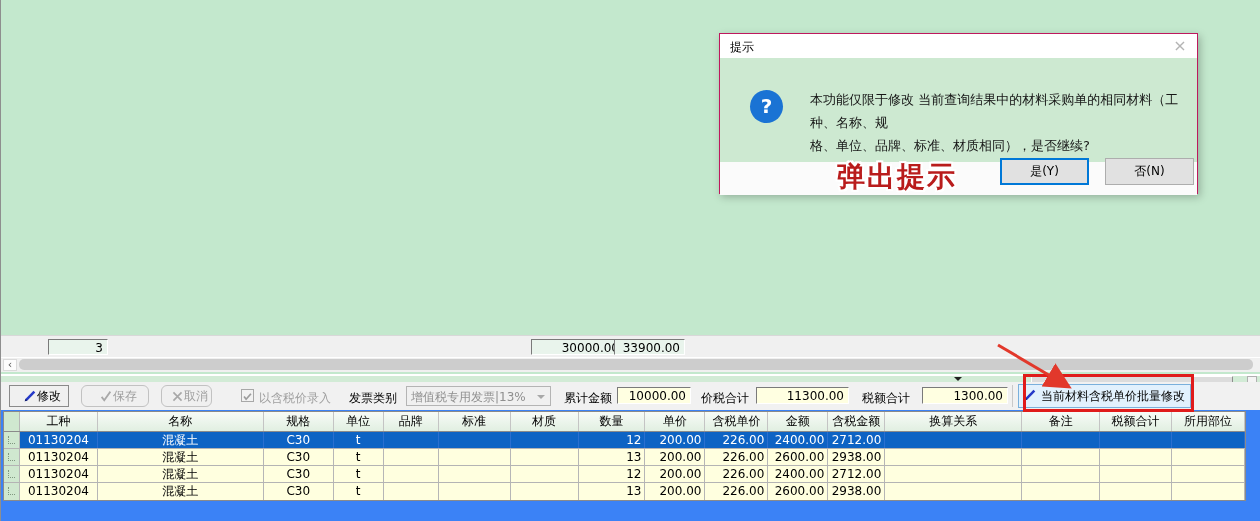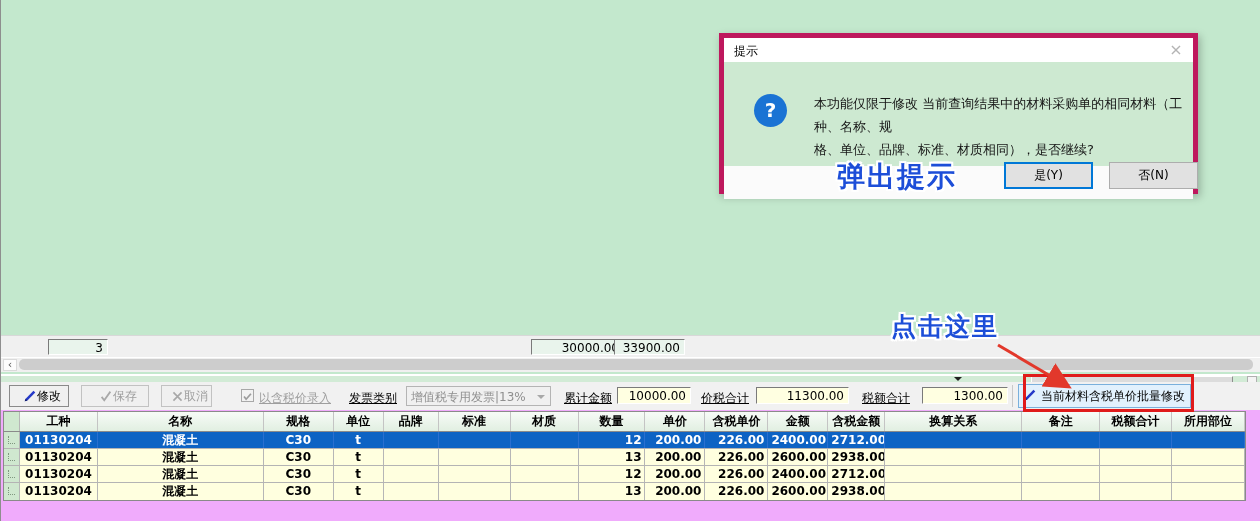--- a/index.html
+++ b/index.html
@@ -27,69 +27,69 @@
   .splitter .chev { position:absolute; left:953px; top:1px; width:0; height:0;
     border-left:4px solid transparent; border-right:4px solid transparent; border-top:4px solid #222; }
   .splitter .thumb2 { position:absolute; left:1030px; top:0; width:202px; height:7px; background:#dcdcdc;
     border:1px solid; border-color:#ffffff #8e8e8e #8e8e8e #ffffff; }
   .splitter .endbox { position:absolute; left:1246px; top:0; width:10px; height:7px; background:#f4f4f4; border:1px solid #b0b0b0; }
 
   
   .toolbar { position:absolute; left:0; top:382px; width:1260px; height:28px; background:#f1f1f1; }
   .tb-btn { position:absolute; top:3px; height:22px; background:#f0f0f0; border:1px solid #8a8a8a;
     display:flex; align-items:center; justify-content:center; font-size:12px;padding-left:6px; }
-  .tb-btn.disabled { color:#9e9e9e; border-color:#c2c2c2; }
+  .tb-btn.disabled { color:#9e9e9e; border-color:#c2c2c2;border-radius:6px; }
   .tb-btn svg { display:block; }
   .tb-check { position:absolute; left:240px; top:7px; width:13px; height:13px; background:#f2f2f2; border:1px solid #a8a8a8; }
   .tb-check svg { display:block; margin:1px 0 0 0; }
-  .tb-label { position:absolute; top:8px; font-size:12px; white-space:nowrap;text-decoration:underline; }
+  .tb-label { position:absolute; top:8px; font-size:12px; white-space:nowrap; }
   .tb-label.disabled { color:#9e9e9e; }
   .tb-select { position:absolute; left:405px; top:4px; width:145px; height:20px; background:#f0f0f0;
     border:1px solid #b4b4b4; color:#8f8f8f; font-size:12px; padding:2px 4px; white-space:nowrap; }
   .tb-select .dd-chev { position:absolute; right:5px; top:8px; width:0; height:0;
     border-left:4px solid transparent; border-right:4px solid transparent; border-top:4px solid #a8a8a8; }
   .tb-field { position:absolute; top:5px; height:17px; background:#ffffe1;
     border:1px solid; border-color:#7a7a7a #ffffff #ffffff #7a7a7a;
     text-align:right; padding:1px 4px 0 2px; font-size:12px; }
   .tb-divider { position:absolute; left:1011px; top:3px; width:1px; height:22px; background:#c9c9c9; }
   .batch-btn { position:absolute; left:1017px; top:2px; height:24px; width:173px; background:#e2f1fd;
     border:1px solid #7ab0dc; display:flex; align-items:center; gap:4px; padding:0 4px; font-size:12px; }
 
   
-  .bottom-pane { position:absolute; left:0; top:410px; width:1260px; height:111px; background:#f0abfc;font-weight:bold; }
+  .bottom-pane { position:absolute; left:0; top:410px; width:1260px; height:111px; background:#3b82f6; }
   .grid { position:absolute; left:2px; top:1px; width:1243px; border:1px solid #8a8a8a; background:#fff; }
   .grid-header { display:flex; height:20px; background:linear-gradient(#f7fbf7,#e1efe1); border-bottom:1px solid #8a8a8a; }
   .grid-header .cell { font-size:12px; text-align:center; line-height:19px; border-right:1px solid #c4c4c4; overflow:hidden; white-space:nowrap; }
   .grid-row { display:flex; height:17px; background:#ffffdf; border-bottom:1px solid #b4b4b4; }
   .grid-row:last-child { border-bottom:none; }
   .grid-row.selected { background:#0d63c4; color:#fff; }
   .grid-row .cell { font-size:12px; line-height:16px; border-right:1px solid #b6b6b6; overflow:hidden; white-space:nowrap; padding:0 3px; }
   .grid-row.selected .cell { border-right-color:#2a6fd0; }
   .cell.indicator { width:16px; background:#cfe8cf !important; border-right:1px solid #b6b6b6 !important; position:relative; }
   .tree-mark { position:absolute; left:4px; top:4px; width:7px; height:8px;
     border-left:1px dotted #7f977f; border-bottom:1px dotted #7f977f; }
 
   
   .dialog { position:absolute; left:718px; top:33px; width:479px; height:161px; background:#fff;
-    border:5px solid #be185d; box-shadow:2px 3px 8px rgba(0,0,0,0.25); z-index:10; }
+    border:1px solid #be185d; box-shadow:2px 3px 8px rgba(0,0,0,0.25); z-index:10; }
   .dlg-title { position:relative; height:24px; background:#ffffff; }
   .dlg-title .t { position:absolute; left:10px; top:5px; font-size:12px; }
   .dlg-close { position:absolute; right:8px; top:3px; width:18px; height:18px; color:#b4b4b4;
     font-size:16px; line-height:17px; text-align:center; }
   .dlg-body { position:relative; height:104px; background:#cde9d1; }
   .dlg-qicon { position:absolute; left:30px; top:32px; width:33px; height:33px; border-radius:50%;
     background:#1a73d4; color:#fff; font-size:20px; font-weight:bold; text-align:center; line-height:32px; }
   .dlg-msg { position:absolute; left:90px; top:30px; width:370px; font-size:13px; line-height:23px; color:#161616; }
   .dlg-footer { position:relative; height:33px; background:#fbfbfb; }
   .dlg-btn { position:absolute; top:-4px; width:89px; height:27px; background:#e1e1e1; border:1px solid #adadad;
     font-size:12px; text-align:center; line-height:25px; }
   .dlg-btn.default { border:2px solid #0078d7; line-height:23px; }
 
   
-  .note { position:absolute; z-index:20; font-weight:bold; color:#1d4ed8; letter-spacing:2px; white-space:nowrap;
+  .note { position:absolute; z-index:20; font-weight:bold; color:#b91c1c; letter-spacing:2px; white-space:nowrap;
     text-shadow:-2px 0 0 #fff, 2px 0 0 #fff, 0 -2px 0 #fff, 0 2px 0 #fff,
       -2px -2px 0 #fff, 2px -2px 0 #fff, -2px 2px 0 #fff, 2px 2px 0 #fff; }
   .note-popup { left:836px; top:158px; font-size:28px; }
   .note-click { left:890px; top:310px; font-size:25px; }
   .arrow-svg { position:absolute; left:950px; top:338px; z-index:19; pointer-events:none; }
   .highlight-box { position:absolute; left:1022px; top:374px; width:171px; height:38px;
     border:3px solid #e01b1b; z-index:18; pointer-events:none; }
 </style>
 </head>
 <body>
@@ -290,21 +290,20 @@
         <div>格、单位、品牌、标准、材质相同），是否继续?</div>
       </div>
     </div>
     <div class="dlg-footer">
       <div class="dlg-btn default" style="left:280px;">是(Y)</div>
       <div class="dlg-btn" style="left:385px;">否(N)</div>
     </div>
   </div>
 
   <div class="note note-popup">弹出提示</div>
-  <div class="note note-click">点击这里</div>
   <svg class="arrow-svg" width="140" height="58">
     <defs>
       <marker id="ah" markerWidth="9" markerHeight="9" refX="6" refY="4.5" orient="auto">
         <path d="M0,0 L9,4.5 L0,9 Z" fill="#e2382b"></path>
       </marker>
     </defs>
     <line x1="47" y1="7" x2="113" y2="46" stroke="#e2382b" stroke-width="3" marker-end="url(#ah)"></line>
   </svg>
   <div class="highlight-box"></div>
 

